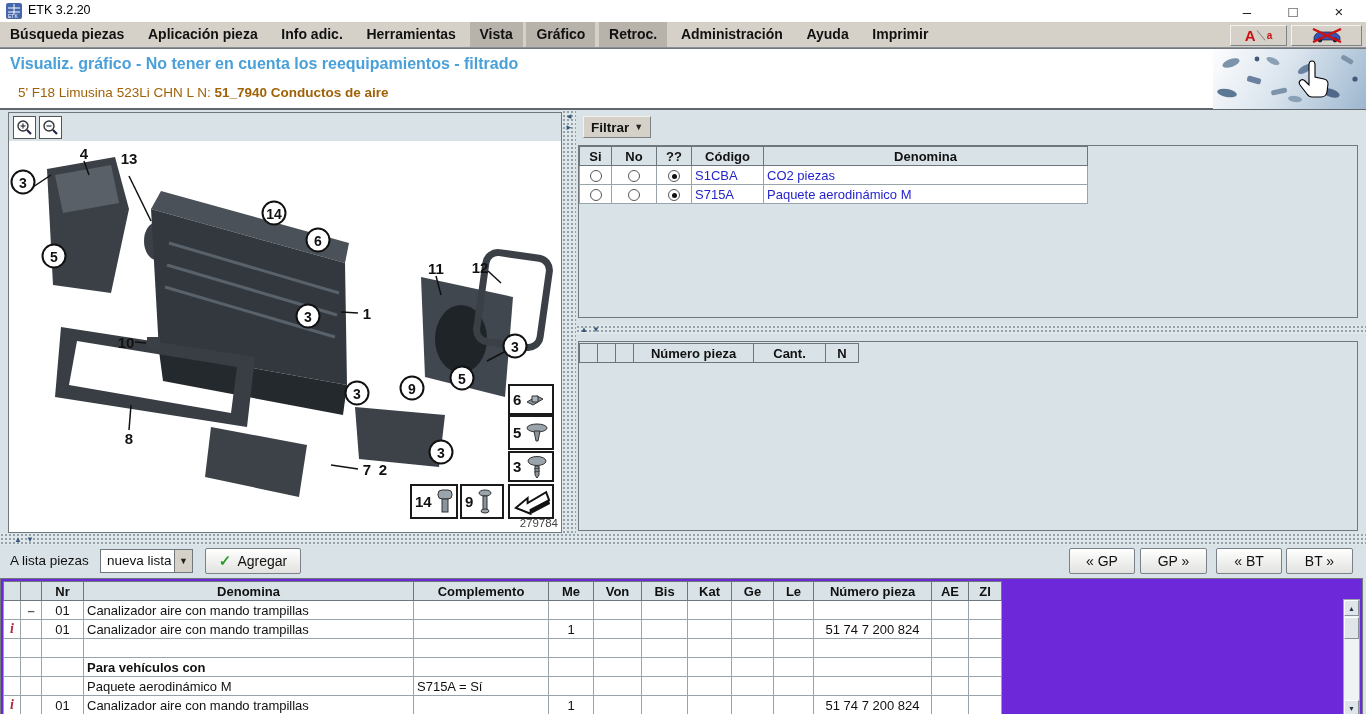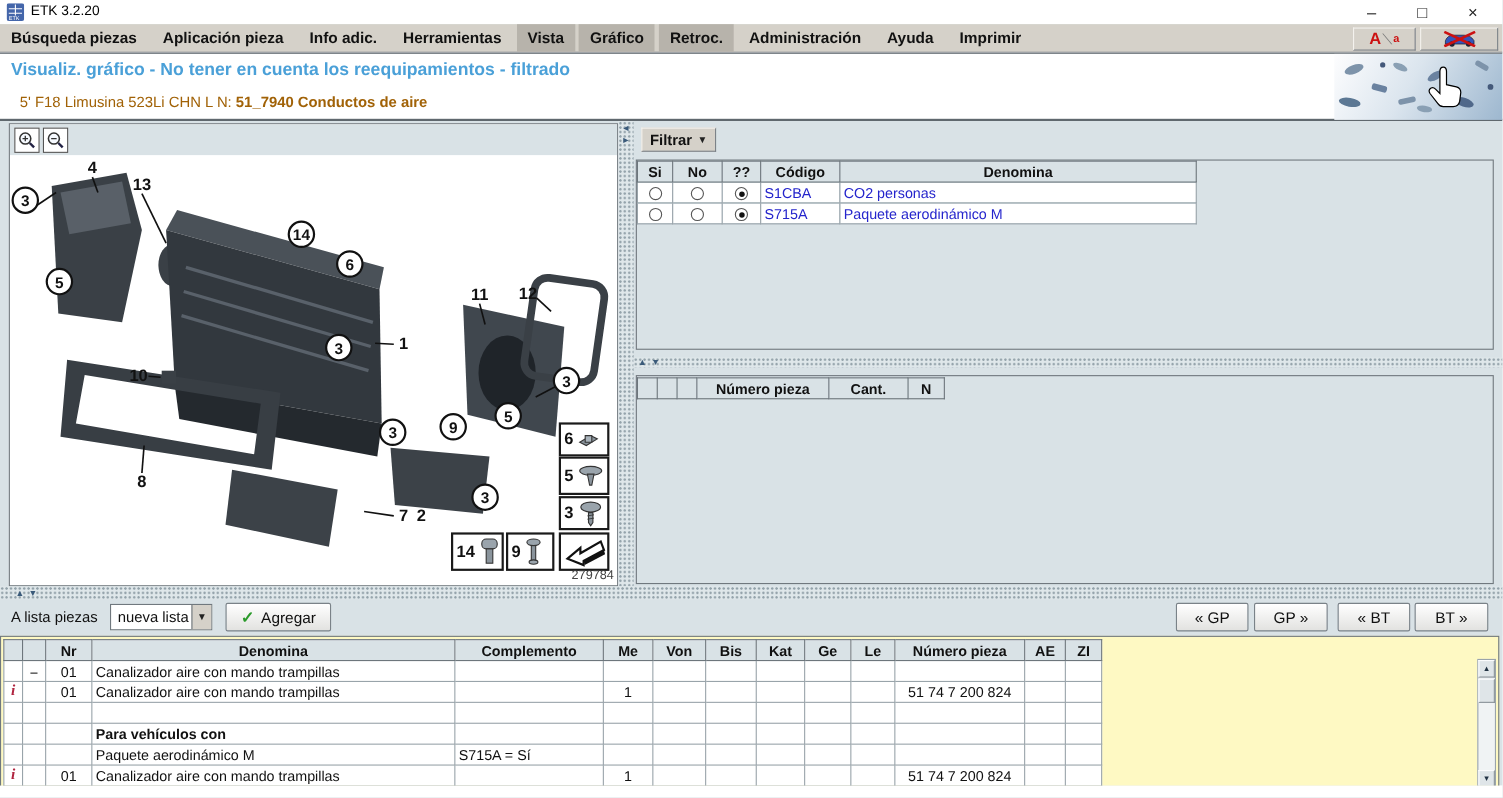--- a/index.html
+++ b/index.html
@@ -76,21 +76,21 @@
   .dropdown .val { position:absolute; left:6px; top:3px; font-size:13.5px; }
   .dropdown .btn { position:absolute; right:0; top:0; width:18px; height:22px; background:#d5d1c9; border-left:1px solid #70787e; display:flex; align-items:center; justify-content:center; font-size:9px; color:#222; }
   .push { background:linear-gradient(#ffffff,#e2e2e0); border:1px solid #7a8288; border-radius:2px; display:flex; align-items:center; justify-content:center; gap:6px; font-size:14px; }
   .agregar { position:absolute; left:205px; top:3px; width:96px; height:26px; }
   .check { color:#2a9a2a; font-weight:bold; font-size:15px; }
   .nav { position:absolute; top:3px; height:26px; }
   .nav.gp1 { left:1069px; width:66px; } .nav.gp2 { left:1140px; width:67px; }
   .nav.bt1 { left:1216px; width:66px; } .nav.bt2 { left:1286px; width:67px; }
 
   
-  .bottom-section { position:absolute; left:0; top:578px; width:1363px; height:146px; border:1px solid #70787e; background:#fef9c3; overflow:hidden; }
+  .bottom-section { position:absolute; left:0; top:578px; width:1363px; height:146px; border:1px solid #70787e; background:#6d28d9; overflow:hidden; }
   .ptable { position:absolute; left:2px; top:2px; width:998px; background:#fff; }
   .ptable td { background:#fff; }
   .ptable .ctr { text-align:center; }
   .info-i { color:#b02540; font-family:"Liberation Serif", serif; font-weight:bold; font-style:italic; text-align:center; font-size:14px; }
   .collapse { text-align:center; color:#555; font-weight:bold; }
   .bold-cell { font-weight:bold; }
   .vscroll { position:absolute; left:1342px; top:20px; width:17px; height:118px; background:#f0f3f4; border:1px solid #9aa4aa; }
   .sbtn { position:absolute; left:0; width:15px; height:16px; background:#dfe5e8; border:1px solid; border-color:#fbfcfd #8a9298 #8a9298 #fbfcfd; font-size:7px; color:#234; display:flex; align-items:center; justify-content:center; }
   .sbtn.up { top:0; } .sbtn.dn { bottom:0; }
   .sthumb { position:absolute; left:0; top:17px; width:15px; height:22px; background:#dfe5e8; border:1px solid; border-color:#fbfcfd #8a9298 #8a9298 #fbfcfd; }
@@ -225,21 +225,21 @@
         <line x1="349" y1="356" x2="322" y2="352"></line>
         <line x1="24" y1="74" x2="42" y2="62"></line>
         <line x1="497" y1="238" x2="478" y2="248"></line>
       </g>
     </svg>
 
     <div id="callout-layer">
         <div class="callout circled" style="left: 14px; top: 69px;">3</div>
         <div class="callout" style="left: 75px; top: 40px;">4</div>
         <div class="callout circled" style="left: 45px; top: 143px;">5</div>
-        <div class="callout" style="left: 120px; top: 55px;">13</div>
+        <div class="callout" style="left: 120px; top: 45px;">13</div>
         <div class="callout circled" style="left: 265px; top: 100px;">14</div>
         <div class="callout circled" style="left: 309px; top: 127px;">6</div>
         <div class="callout circled" style="left: 299px; top: 203px;">3</div>
         <div class="callout" style="left: 358px; top: 200px;">1</div>
         <div class="callout" style="left: 427px; top: 155px;">11</div>
         <div class="callout" style="left: 471px; top: 154px;">12</div>
         <div class="callout circled" style="left: 506px; top: 233px;">3</div>
         <div class="callout circled" style="left: 453px; top: 265px;">5</div>
         <div class="callout circled" style="left: 403px; top: 275px;">9</div>
         <div class="callout circled" style="left: 348px; top: 280px;">3</div>
@@ -321,21 +321,21 @@
         <th>No</th>
         <th>??</th>
         <th>Código</th>
         <th>Denomina</th>
       </tr>
       <tr>
         <td class="rc"><span class="radio"></span></td>
         <td class="rc"><span class="radio"></span></td>
         <td class="rc"><span class="radio checked"></span></td>
         <td class="code">S1CBA</td>
-        <td class="den">CO2 personas</td>
+        <td class="den">CO2 piezas</td>
       </tr>
       <tr>
         <td class="rc"><span class="radio"></span></td>
         <td class="rc"><span class="radio"></span></td>
         <td class="rc"><span class="radio checked"></span></td>
         <td class="code">S715A</td>
         <td class="den">Paquete aerodinámico M</td>
       </tr>
     </tbody>
       </table>

